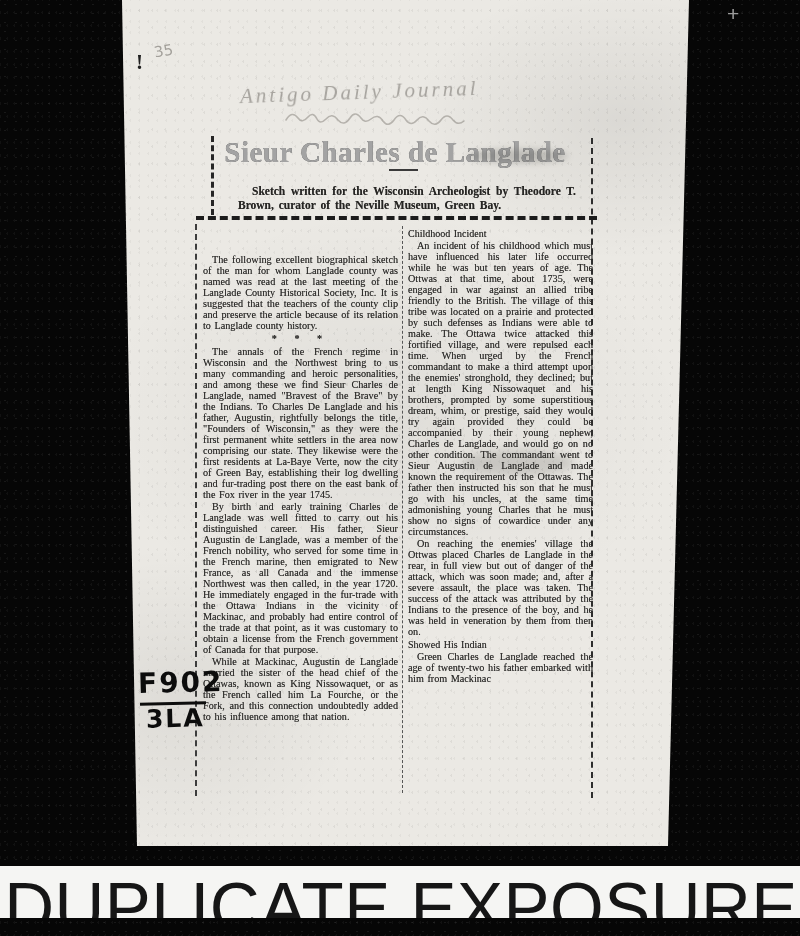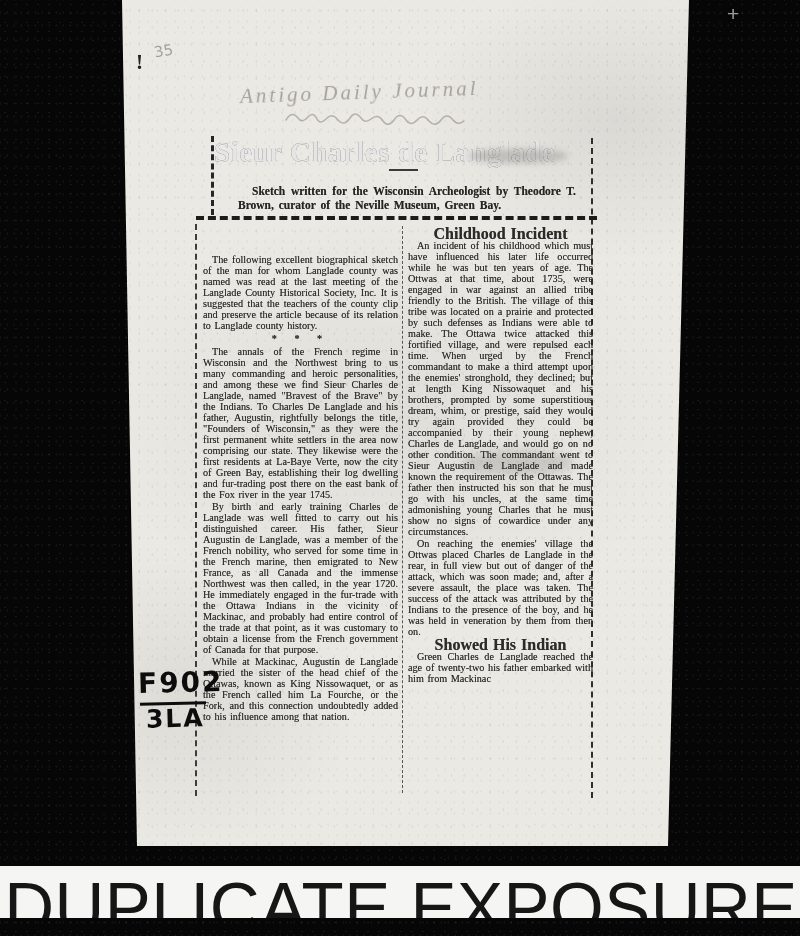--- a/index.html
+++ b/index.html
@@ -37,41 +37,41 @@
     background-position:3px 2px,0 5px;
   }
   .abs{position:absolute;}
   
   .rule-top{left:196px;top:216px;width:401px;height:0;border-top:4px dashed #1c1c1c;z-index:5;}
   .rule-left{left:195px;top:224px;height:572px;width:0;border-left:2px dashed #3d3d3d;z-index:5;}
   .rule-right{left:591px;top:138px;height:660px;width:0;border-left:2px dashed #2e2e2e;z-index:5;}
   .rule-title-left{left:211px;top:136px;height:79px;width:0;border-left:3px dashed #262626;z-index:5;}
   .rule-coldiv{left:402px;top:226px;height:567px;width:0;border-left:1.5px dashed #555;z-index:5;}
   .headline{
-    left:214px;top:136px;width:362px;text-align:left;z-index:6;
-    font-size:29px;font-weight:bold;color:#e5e5e5;letter-spacing:0.5px;
+    left:214px;top:136px;width:362px;text-align:center;z-index:6;
+    font-size:29px;font-weight:bold;color:#a3a3a3;letter-spacing:0.5px;
     text-shadow:0 0 0.6px rgba(30,30,30,0.8);white-space:nowrap;
   }
   .headline-rule{left:389px;top:169px;width:29px;height:0;border-top:2px solid #3a3a3a;z-index:6;}
   .byline{
     left:238px;top:185px;width:338px;z-index:6;
     font-size:11.5px;font-weight:bold;line-height:13.5px;color:#262523;
     text-align:justify;text-indent:14px;word-spacing:2px;
     text-shadow:0 0 0.4px rgba(40,40,40,0.6);
   }
   .col{
     z-index:6;top:226px;color:#2c2b29;font-size:10.2px;line-height:11px;
     text-align:justify;word-spacing:1px;
     text-shadow:0 0 0.45px rgba(45,45,45,0.65);
   }
   .col p{margin:0 0 1px 0;text-indent:9px;}
   .col-1{left:203px;width:195px;margin-top:28px;}
   .col-2{left:408px;width:185px;}
   .sep{text-align:center;text-indent:0 !important;letter-spacing:7px;font-weight:bold;margin:2px 0 2px 0 !important;}
-  .subhead{text-align:center;text-indent:0 !important;font-weight:bold;font-size:16px;margin:2px 0 1px 0 !important;}
+  .subhead{text-align:left;text-indent:0 !important;font-weight:normal;font-size:10px;margin:2px 0 1px 0 !important;}
   .smudge{border-radius:50%;filter:blur(3px);z-index:7;pointer-events:none;}
   .smudge-a{left:468px;top:149px;width:100px;height:14px;background:rgba(60,58,55,0.22);}
   .smudge-b{left:462px;top:450px;width:112px;height:26px;background:rgba(55,53,50,0.16);filter:blur(4px);}
   .pencil-35{left:154px;top:42px;z-index:6;color:#928f89;font-size:15px;transform:rotate(-10deg);font-family:"DejaVu Sans",sans-serif;opacity:0.8;}
   .exclaim{left:136px;top:50px;z-index:6;color:#1f1f1f;font-size:21px;font-weight:bold;}
   .handwrite1{
     left:240px;top:80px;z-index:6;font-style:italic;font-size:21px;letter-spacing:3px;
     color:rgba(112,108,102,0.55);transform:rotate(-2deg);filter:blur(0.4px);white-space:nowrap;
   }
   .handwrite2{left:282px;top:104px;z-index:6;}

